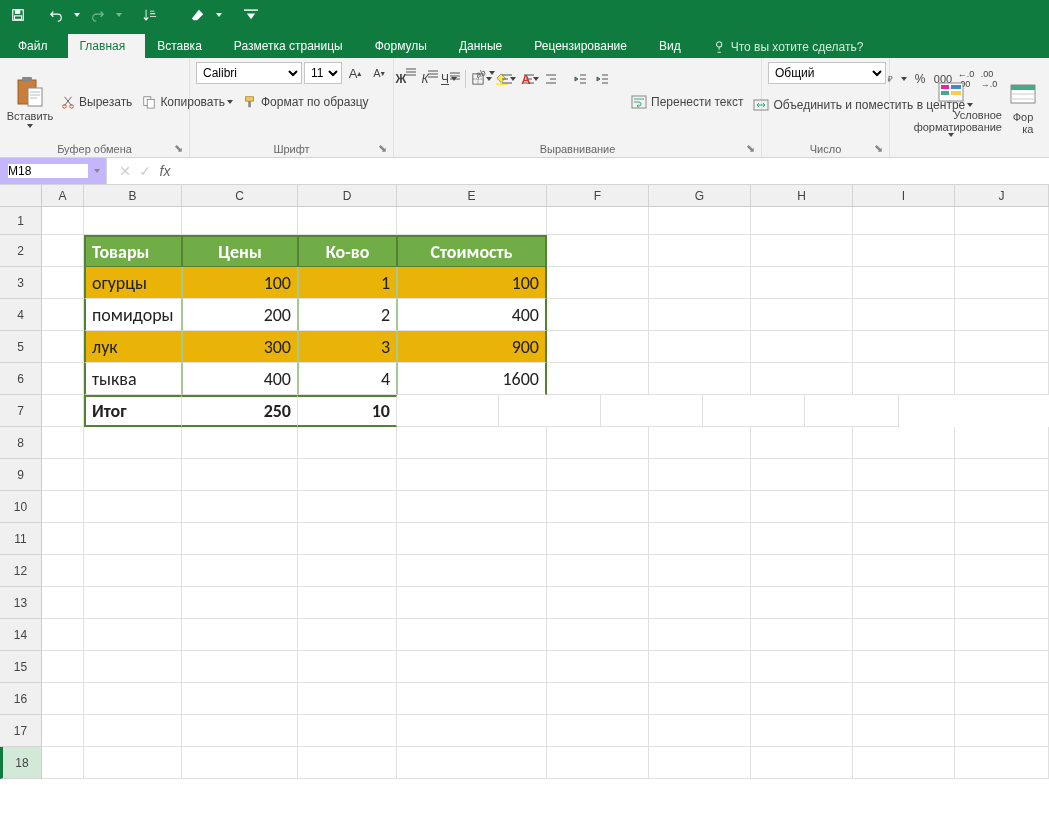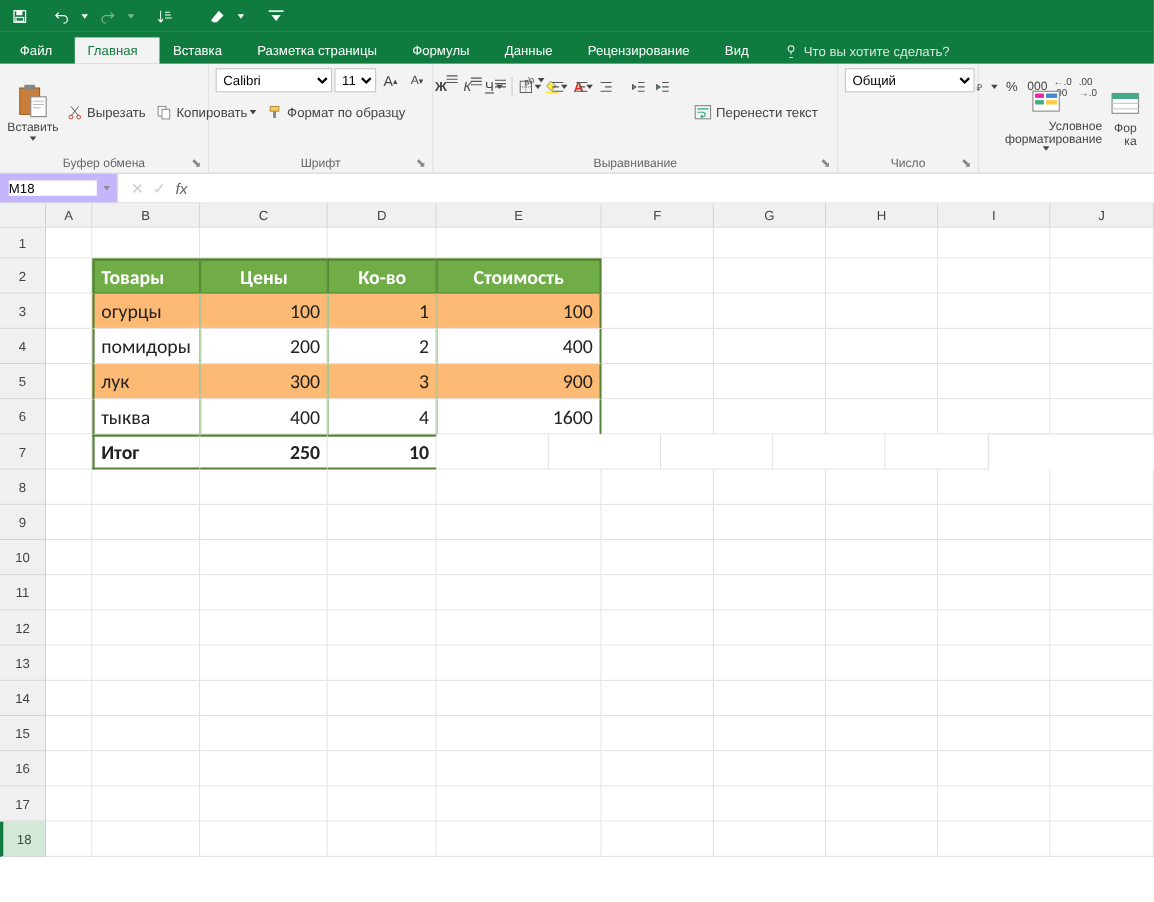--- a/index.html
+++ b/index.html
@@ -57,21 +57,21 @@
 .rows { }
 .grid-row { display: flex; height: 32px; }
 .grid-row.first { height: 28px; }
 .row-h { width: 42px; border-right: 1px solid #ccc; border-bottom: 1px solid #d4d4d4; display: flex; align-items: center; justify-content: center; font-size: 12px; background: #f0f0f0; color: #444; cursor: pointer; }
 .row-h.active { background: #d3e9d7; border-left: 3px solid #0f7b3f; width: 42px; padding-left: 0; }
 .cell { border-right: 1px solid #e0e0e0; border-bottom: 1px solid #e0e0e0; display: flex; align-items: center; padding: 0 6px; font-size: 18px; color: #222; font-family: Calibri, sans-serif; background: #fff; }
 .cell.num { justify-content: flex-end; }
 
 
 .tbl-header { background: #70ad47; color: #fff; font-weight: bold; border: 1px solid #548235; }
-.tbl-row-even { background: #fdba74; }
+.tbl-row-even { background: #eab308; }
 .tbl-row-odd { background: #fff; }
 .tbl-total { font-weight: bold; border-top: 2px double #548235; }
 .tbl-bordered { border-left: 1px solid #a5c896; border-right: 1px solid #a5c896; }
 .tbl-outer-l { border-left: 2px solid #548235 !important; }
 .tbl-outer-r { border-right: 2px solid #548235 !important; }
 .tbl-outer-t { border-top: 2px solid #548235 !important; }
 .tbl-outer-b { border-bottom: 2px solid #548235 !important; }
 
 .colA{width:42px;} .colB{width:98px;} .colC{width:116px;} .colD{width:99px;} .colE{width:150px;} .colF{width:102px;} .colG{width:102px;} .colH{width:102px;} .colI{width:102px;} .colJ{width:94px;} 
 
@@ -283,20 +283,28 @@
         </div>
       </div>
       <div class="rcol" style="margin-left:12px">
         <div class="ritem">
             <svg width="16" height="16" viewBox="0 0 16 16">
               <rect x="1" y="2" width="14" height="12" fill="none" stroke="#888"></rect>
               <path d="M3 5h10M3 8h5a2 2 0 0 1 0 4h-2m0 0l1.5-1.5M6 12l1.5 1.5" stroke="#3a7" fill="none"></path>
             </svg>
             <span>Перенести текст</span>
           </div>
+        <div class="ritem" style="margin-top:6px">
+            <svg width="16" height="16" viewBox="0 0 16 16">
+              <rect x="1" y="3" width="14" height="10" fill="none" stroke="#888"></rect>
+              <path d="M4 8h8M6 6l-2 2 2 2M10 6l2 2-2 2" stroke="#3a7" fill="none"></path>
+            </svg>
+            <span>Объединить и поместить в центре</span>
+            <span class="caret-d dd-caret"></span>
+          </div>
       </div>
     </div>
     <div class="rgroup-label"><span>Выравнивание</span><span class="dlg-launcher">⬊</span></div>
   </div>
 
   <div class="rgroup" style="width:128px">
     <div class="rgroup-body rcol">
       <div class="rrow">
         <select class="combo" style="width:118px"><option>Общий</option></select>
       </div>

